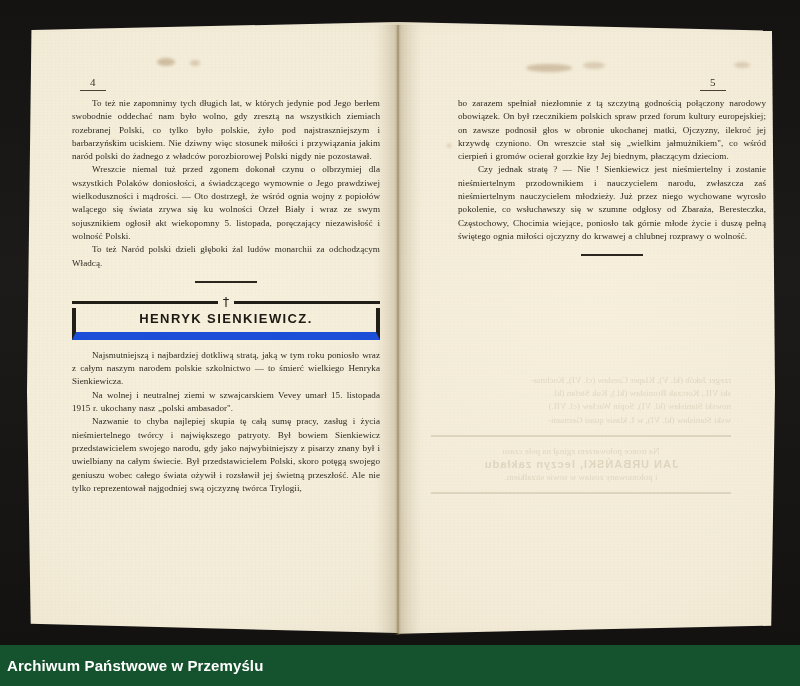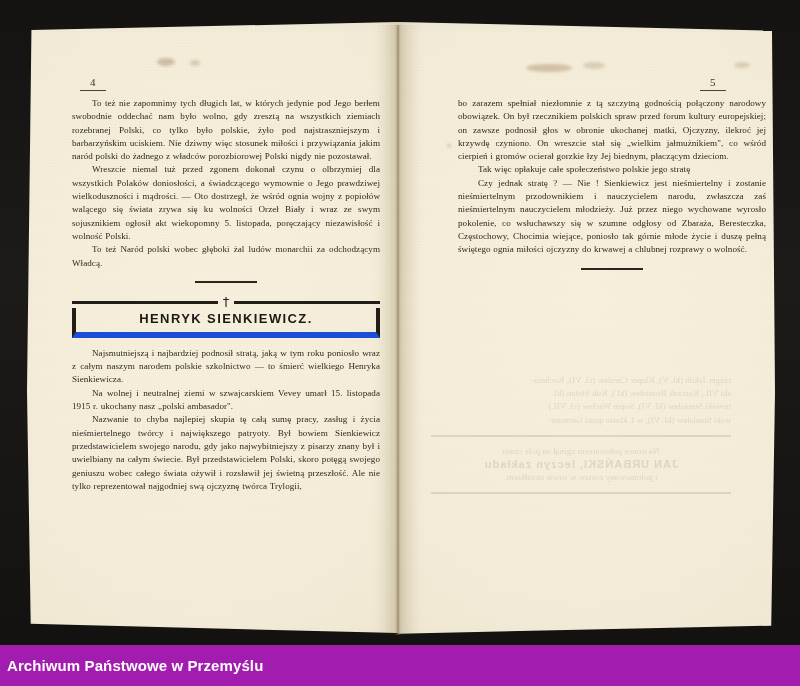--- a/index.html
+++ b/index.html
@@ -179,21 +179,21 @@
     font-size: 13px;
     line-height: 10px;
     color: #211e18;
     padding: 0 5px;
     transform: translateY(-1px);
   }
   .obit-box {
     position: relative;
     border-left: 4px solid #211e18;
     border-right: 4px solid #211e18;
-    border-bottom: 6px solid #1d4ed8;
+    border-bottom: 8px solid #1d4ed8;
     height: 24px;
     display: flex;
     align-items: center;
     justify-content: center;
   }
   .obit-name {
     font-family: "Liberation Sans", sans-serif;
     font-weight: bold;
     font-size: 13px;
     letter-spacing: 1.4px;
@@ -232,21 +232,21 @@
   }
   .bleed.r { left: 404px; top: 352px; width: 300px; }
 
   
   .watermark {
     position: absolute;
     left: 0;
     bottom: 0;
     width: 800px;
     height: 41px;
-    background: #a21caf;
+    background: #14532d;
     display: flex;
     align-items: center;
   }
   .watermark span {
     font-family: "Liberation Sans", sans-serif;
     font-weight: bold;
     font-size: 15px;
     color: #ffffff;
     padding-left: 7px;
     letter-spacing: .1px;
@@ -293,50 +293,49 @@
 
     <div class="page left">
       <div class="folio l">
         <span class="num">4</span>
         <span class="rule"></span>
       </div>
 
       <div class="col l">
         <p class="body">To też nie zapomnimy tych długich lat, w których jedynie pod Jego berłem swobodnie oddechać nam było wolno, gdy zresztą na wszystkich ziemiach rozebranej Polski, co tylko było polskie, żyło pod najstraszniejszym i barbarzyńskim uciskiem. Nie dziwny więc stosunek miłości i przywiązania jakim naród polski do żadnego z władców porozbiorowej Polski nigdy nie pozostawał.</p>
         <p class="body">Wreszcie niemal tuż przed zgonem dokonał czynu o olbrzymiej dla wszystkich Polaków doniosłości, a świadczącego wymownie o Jego prawdziwej wielkoduszności i mądrości. — Oto dostrzegł, że wśród ognia wojny z popiołów walącego się świata zrywa się ku wolności Orzeł Biały i wraz ze swym sojusznikiem ogłosił akt wiekopomny 5. listopada, poręczający niezawisłość i wolność Polski.</p>
-        <p class="body">To też Naród polski wobec głęboki żal ludów monarchii za odchodzącym Władcą.</p>
+        <p class="body">To też Naród polski dzieli głęboki żal ludów monarchii za odchodzącym Władcą.</p>
 
         <div class="endrule"></div>
 
         <div class="obit">
           <div class="obit-top">
             <span class="seg a"></span>
             <span class="dagger">†</span>
             <span class="seg b"></span>
           </div>
           <div class="obit-box">
             <span class="obit-name">HENRYK SIENKIEWICZ.</span>
           </div>
         </div>
 
-        <p class="body">Najsmutniejszą i najbardziej podnosił stratą, jaką w tym roku poniosło wraz z całym naszym narodem polskie szkolnictwo — to śmierć wielkiego Henryka Sienkiewicza.</p>
+        <p class="body">Najsmutniejszą i najbardziej dotkliwą stratą, jaką w tym roku poniosło wraz z całym naszym narodem polskie szkolnictwo — to śmierć wielkiego Henryka Sienkiewicza.</p>
         <p class="body">Na wolnej i neutralnej ziemi w szwajcarskiem Vevey umarł 15. listopada 1915 r. ukochany nasz „polski ambasador".</p>
         <p class="body">Nazwanie to chyba najlepiej skupia tę całą sumę pracy, zasług i życia nieśmiertelnego twórcy i największego patryoty. Był bowiem Sienkiewicz przedstawicielem swojego narodu, gdy jako najwybitniejszy z pisarzy znany był i uwielbiany na całym świecie. Był przedstawicielem Polski, skoro potęgą swojego geniuszu wobec całego świata ożywił i rozsławił jej świetną przeszłość. Ale nie tylko reprezentował najgodniej swą ojczyznę twórca Trylogii,</p>
       </div>
     </div>
 
     <div class="page right">
       <div class="folio r">
         <span class="num">5</span>
         <span class="rule"></span>
       </div>
 
       <div class="col r">
         <p class="body noind">bo zarazem spełniał niezłomnie z tą szczytną godnością połączony narodowy obowiązek. On był rzecznikiem polskich spraw przed forum kultury europejskiej; on zawsze podnosił głos w obronie ukochanej matki, Ojczyzny, ilekroć jej krzywdę czyniono. On wreszcie stał się „wielkim jałmużnikiem", co wśród cierpień i gromów ocierał gorzkie łzy Jej biednym, płaczącym dzieciom.</p>
-        <p class="body">Tak więc opłakuje całe społeczeństwo polskie jego stratę</p>
         <p class="body">Czy jednak stratę ? — Nie ! Sienkiewicz jest nieśmiertelny i zostanie nieśmiertelnym przodownikiem i nauczycielem narodu, zwłaszcza zaś nieśmiertelnym nauczycielem młodzieży. Już przez niego wychowane wyrosło pokolenie, co wsłuchawszy się w szumne odgłosy od Zbaraża, Beresteczka, Częstochowy, Chocimia wiejące, poniosło tak górnie młode życie i duszę pełną świętego ognia miłości ojczyzny do krwawej a chlubnej rozprawy o wolność.</p>
 
         <div class="endrule"></div>
       </div>
     </div>
 
   </div>
 
   <div class="watermark">
     <span>Archiwum Państwowe w Przemyślu</span>

